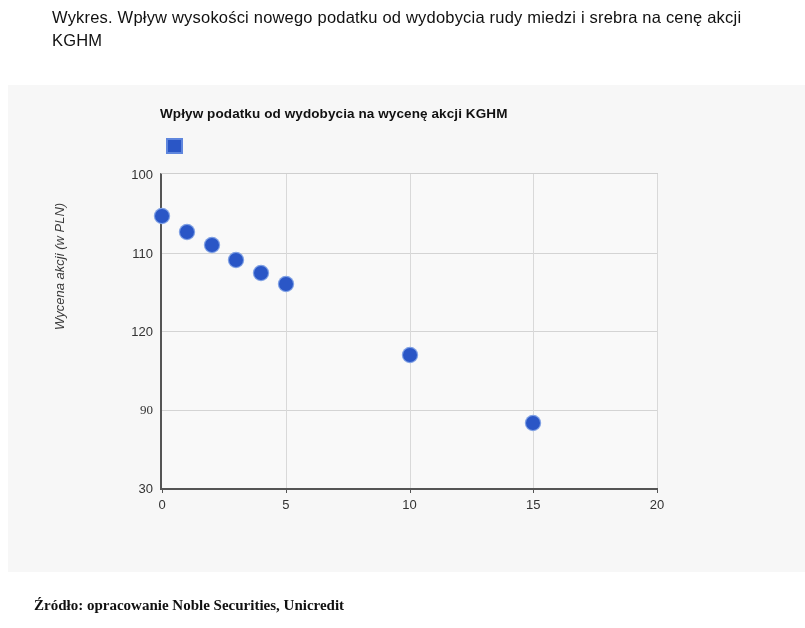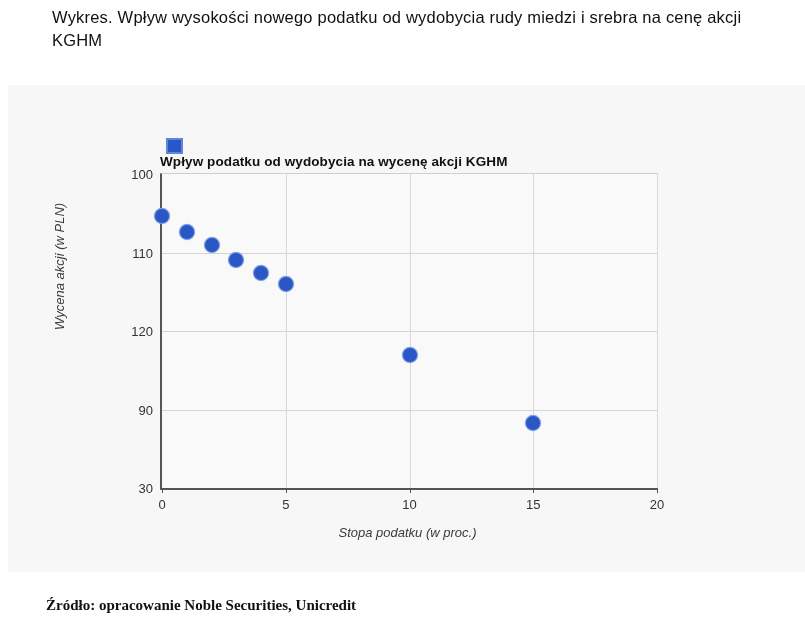--- a/index.html
+++ b/index.html
@@ -41,21 +41,20 @@
 
   #chart-title {
     position: absolute;
     left: 152px;
     top: 21px;
     font-size: 13.5px;
     font-weight: bold;
     letter-spacing: 0.1px;
     color: #111111;
     white-space: nowrap;
-    margin-top: 48px;
   }
 
   #legend-swatch {
     position: absolute;
     left: 158px;
     top: 53px;
     width: 17px;
     height: 16px;
     background: #2a56c6;
     border: 2px solid #5f86dd;
@@ -151,21 +150,21 @@
     width: 495px;
     text-align: center;
     font-size: 13px;
     font-style: italic;
     color: #3a3a3a;
   }
 
   
   #source {
     position: absolute;
-    left: 46px;
+    left: 34px;
     top: 597px;
     font-size: 15px;
     font-weight: bold;
     font-family: "Liberation Serif", serif;
     color: #111111;
     white-space: nowrap;
   }
 </style>
 </head>
 <body>
@@ -173,26 +172,25 @@
 <div id="headline">Wykres. Wpływ wysokości nowego podatku od wydobycia rudy miedzi i srebra na cenę akcji KGHM</div>
 
 <div id="figure-panel">
 
   <div id="chart-title">Wpływ podatku od wydobycia na wycenę akcji KGHM</div>
 
   <div id="legend-swatch"></div>
 
   <div id="y-axis-title">Wycena akcji (w PLN)</div>
 
-  <div id="x-axis-title">Stopa podatku (w proc.)</div>
 
   <div id="plot-area">
       <div class="ytick-label" style="top: 314px;">30</div>
       <div class="grid-h" style="top: 235.5px;"></div>
-      <div class="ytick-label" style="top: 235.5px;">90</div>
+      <div class="ytick-label" style="top: 235.5px; font-family: Liberation Serif, serif;">90</div>
       <div class="grid-h" style="top: 157px;"></div>
       <div class="ytick-label" style="top: 157px;">120</div>
       <div class="grid-h" style="top: 78.5px;"></div>
       <div class="ytick-label" style="top: 78.5px;">110</div>
       <div class="ytick-label" style="top: 0px;">100</div>
       <div class="tick-mark-x" style="left: 0px;"></div>
       <div class="xtick-label" style="left: 0px;">0</div>
       <div class="grid-v" style="left: 123.75px;"></div>
       <div class="tick-mark-x" style="left: 123.75px;"></div>
       <div class="xtick-label" style="left: 123.75px;">5</div>

